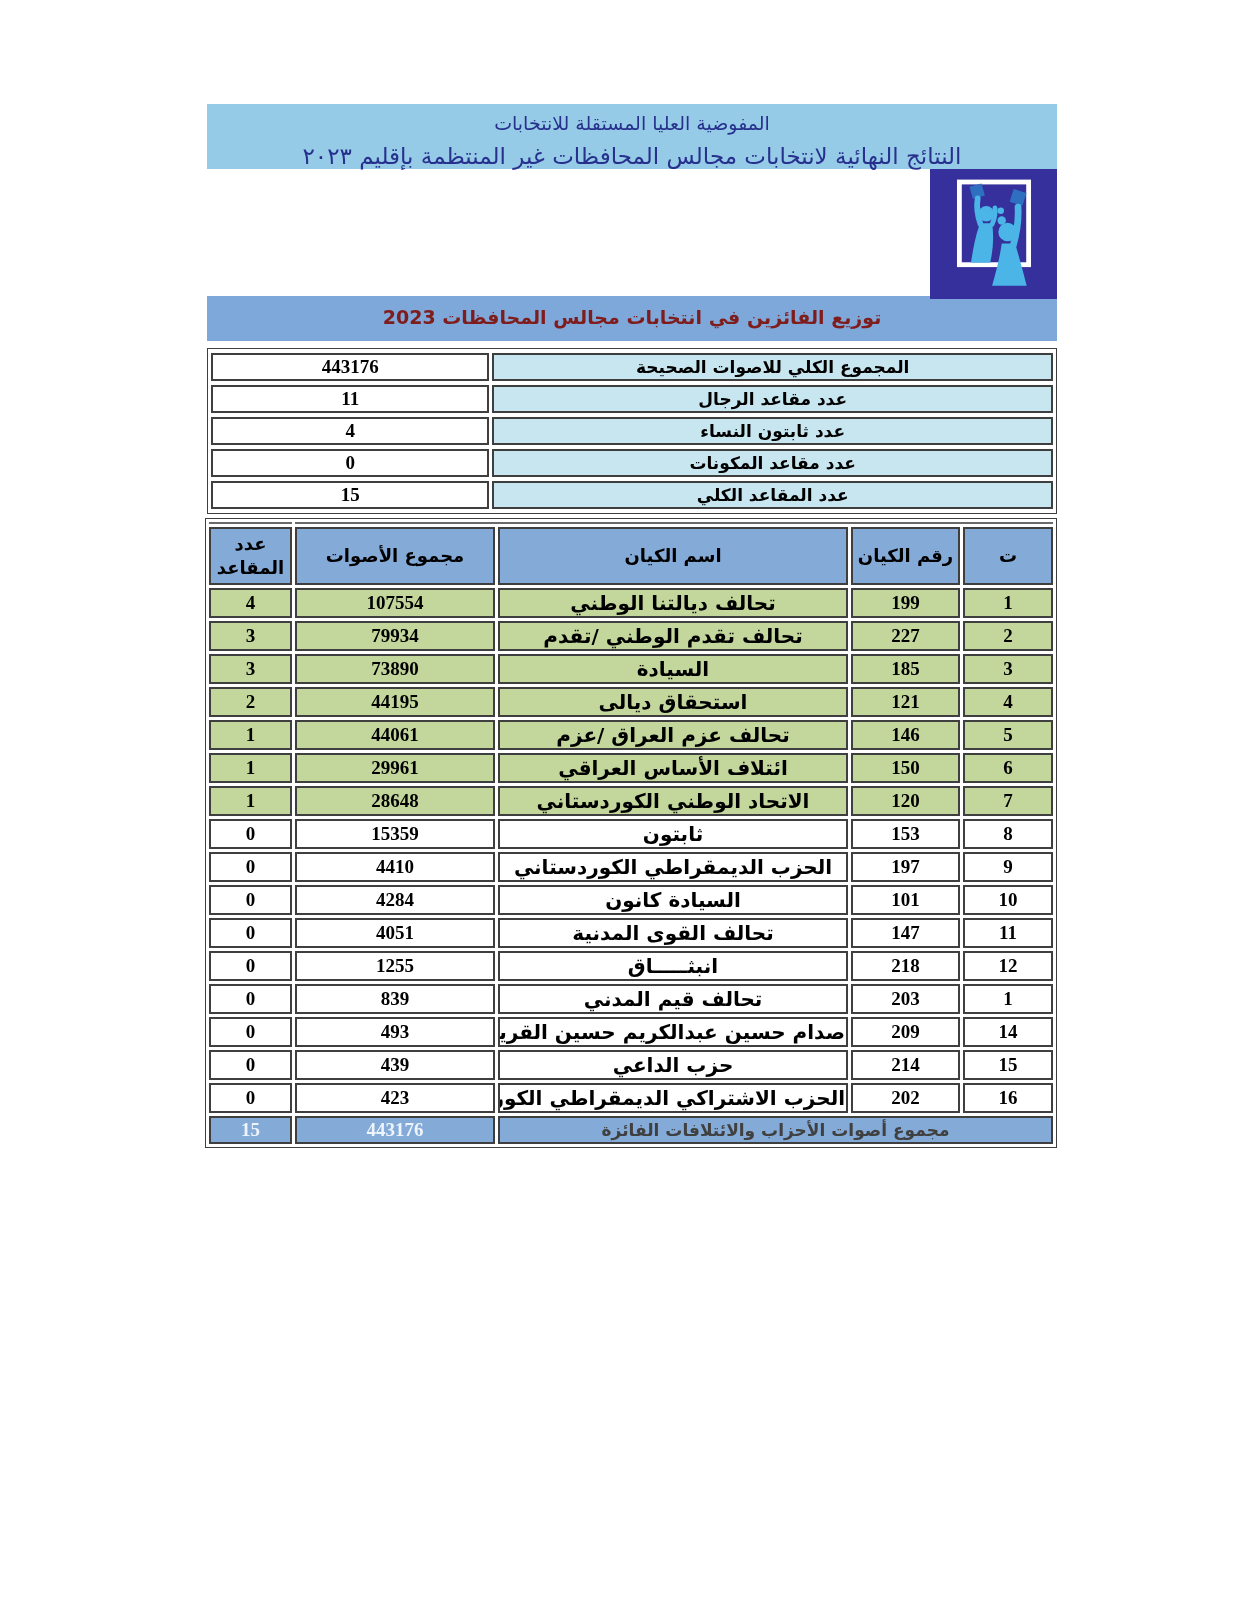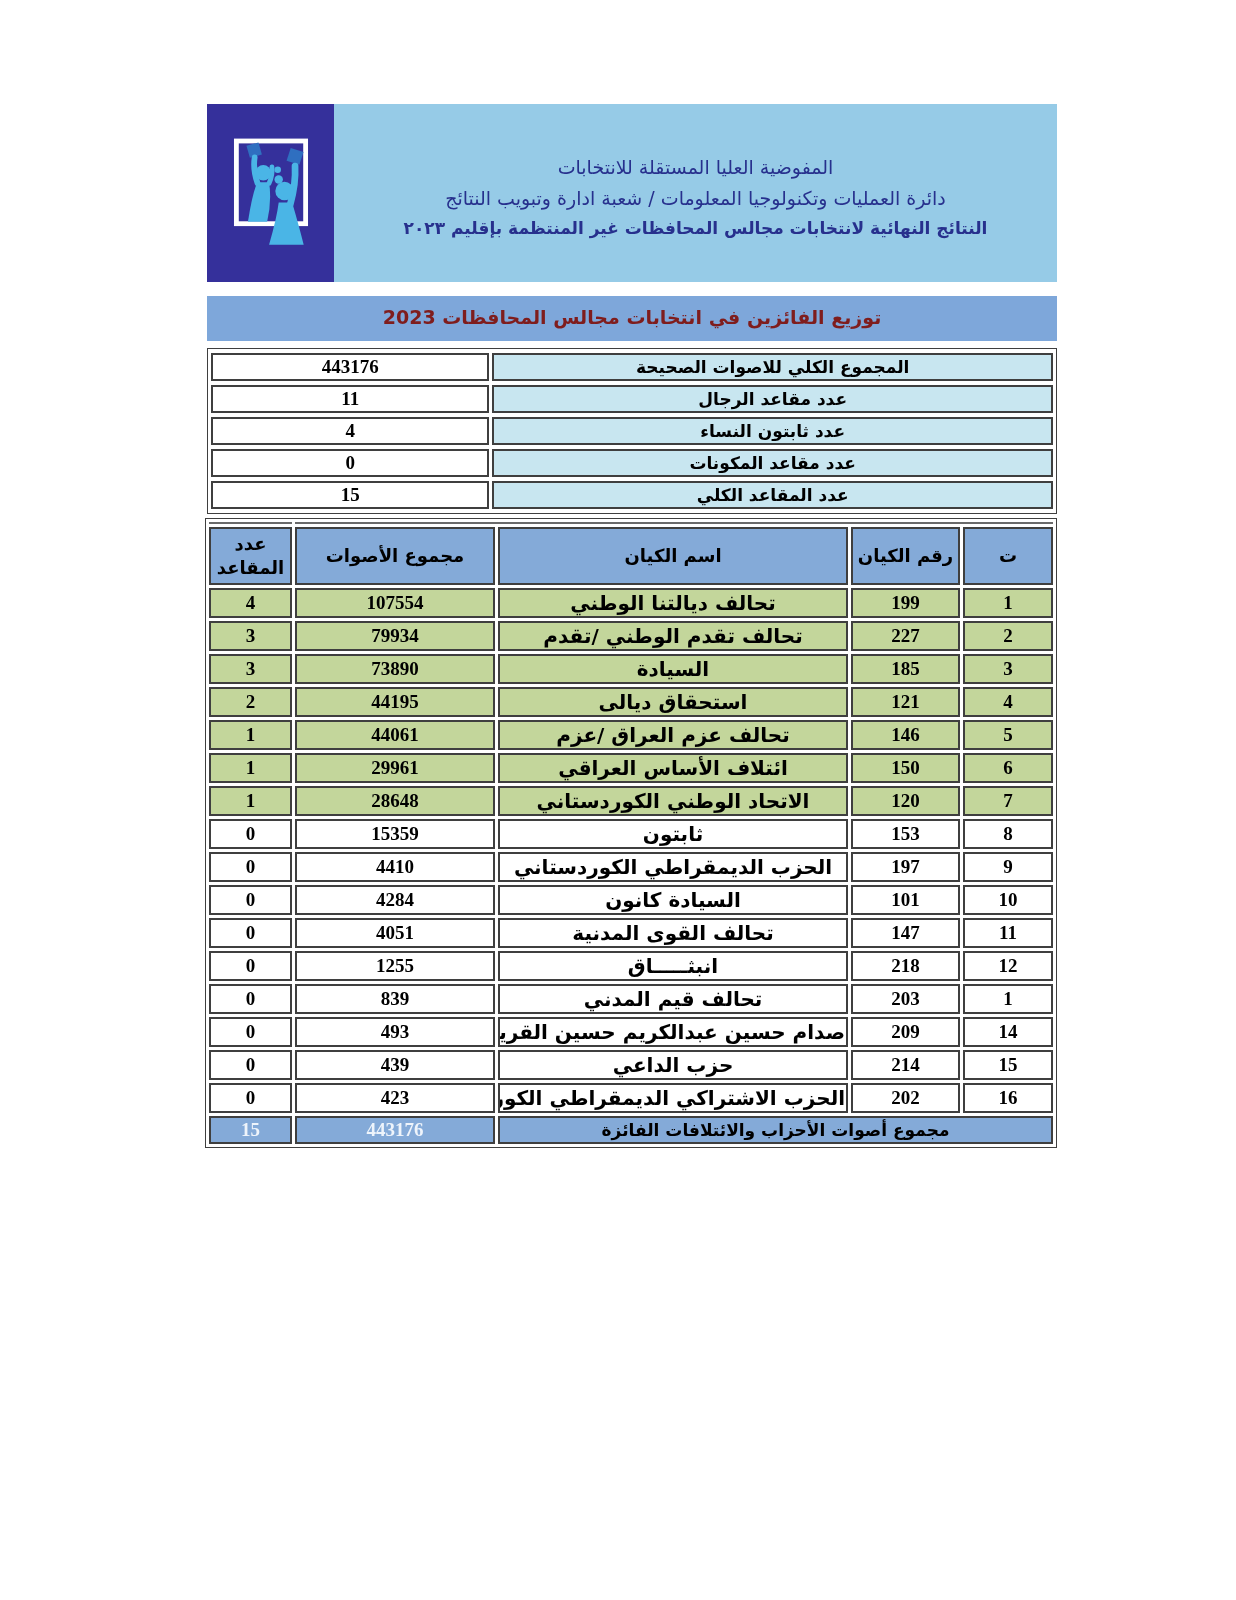--- a/index.html
+++ b/index.html
@@ -16,28 +16,28 @@
   *{box-sizing:border-box;}
   html,body{margin:0;padding:0;}
   body{
     width:1236px;height:1600px;background:#ffffff;
     font-family:"DejaVu Sans",sans-serif;color:#000;
     position:relative;overflow:hidden;
   }
   .sheet{position:absolute;top:104px;left:207px;width:850px;}
 
   
-  .banner{display:flex;flex-direction:row;height:178px;}
+  .banner{display:flex;flex-direction:column;height:178px;}
   .banner-text{
     flex:1;background:var(--banner-bg);
     display:flex;flex-direction:column;justify-content:center;align-items:center;
     gap:9px;color:var(--header-text);padding-top:8px;
   }
   .banner-line1,.banner-line2{font-size:19px;font-weight:normal;}
-  .banner-line3{font-size:17px;font-weight:bold;}
+  .banner-line3{font-size:23px;font-weight:normal;}
   .banner-logo{
     width:127px;background:var(--logo-bg);
     display:flex;align-items:center;justify-content:center;
   }
 
   
   .title-block{
     margin-top:14px;background:var(--title-bg);
     text-align:center;padding:8px 0 10px;
   }
@@ -58,32 +58,31 @@
   .results-table{border-spacing:3px 3px;margin-top:4px;border:1px solid var(--border);}
   .results-table th{
     background:var(--table-head-bg);border:2px solid var(--border);
     height:58px;font-size:18px;font-weight:bold;white-space:normal;line-height:24px;
   }
   .results-table td{border:2px solid var(--border);height:22px;font-weight:bold;background:#fff;}
   .gap-row td{height:2px;border:1px solid #6a6a6a;padding:0;}
   .winner-row td{background:var(--winner-row-bg);}
   .c-name{font-size:20px;}
   .results-table tfoot td{background:var(--table-head-bg);height:26px;}
-  .f-label{font-size:17px;color:#000000;}
+  .f-label{font-size:17px;color:#404040;}
   .f-num{color:var(--footer-num);}
 </style>
 </head>
 <body>
 
 <div class="sheet">
 
   <div class="banner">
     <div class="banner-text">
       <div class="banner-line1">المفوضية العليا المستقلة للانتخابات</div>
-      <div class="banner-line2">دائرة العمليات وتكنولوجيا المعلومات / شعبة ادارة وتبويب النتائج</div>
       <div class="banner-line3">النتائج النهائية لانتخابات مجالس المحافظات غير المنتظمة بإقليم ٢٠٢٣</div>
     </div>
     <div class="banner-logo">
       <span>
         <svg width="100" height="126" viewBox="0 0 104 128" xmlns="http://www.w3.org/2000/svg">
           <rect x="16" y="12" width="72" height="86" fill="none" stroke="#ffffff" stroke-width="5"></rect>
 
           <rect x="28" y="15" width="13" height="13" fill="#2f6fc0" transform="rotate(-16 34.5 21.5)"></rect>
           <rect x="70" y="21" width="14" height="14" fill="#2f6fc0" transform="rotate(18 77 28)"></rect>
 

